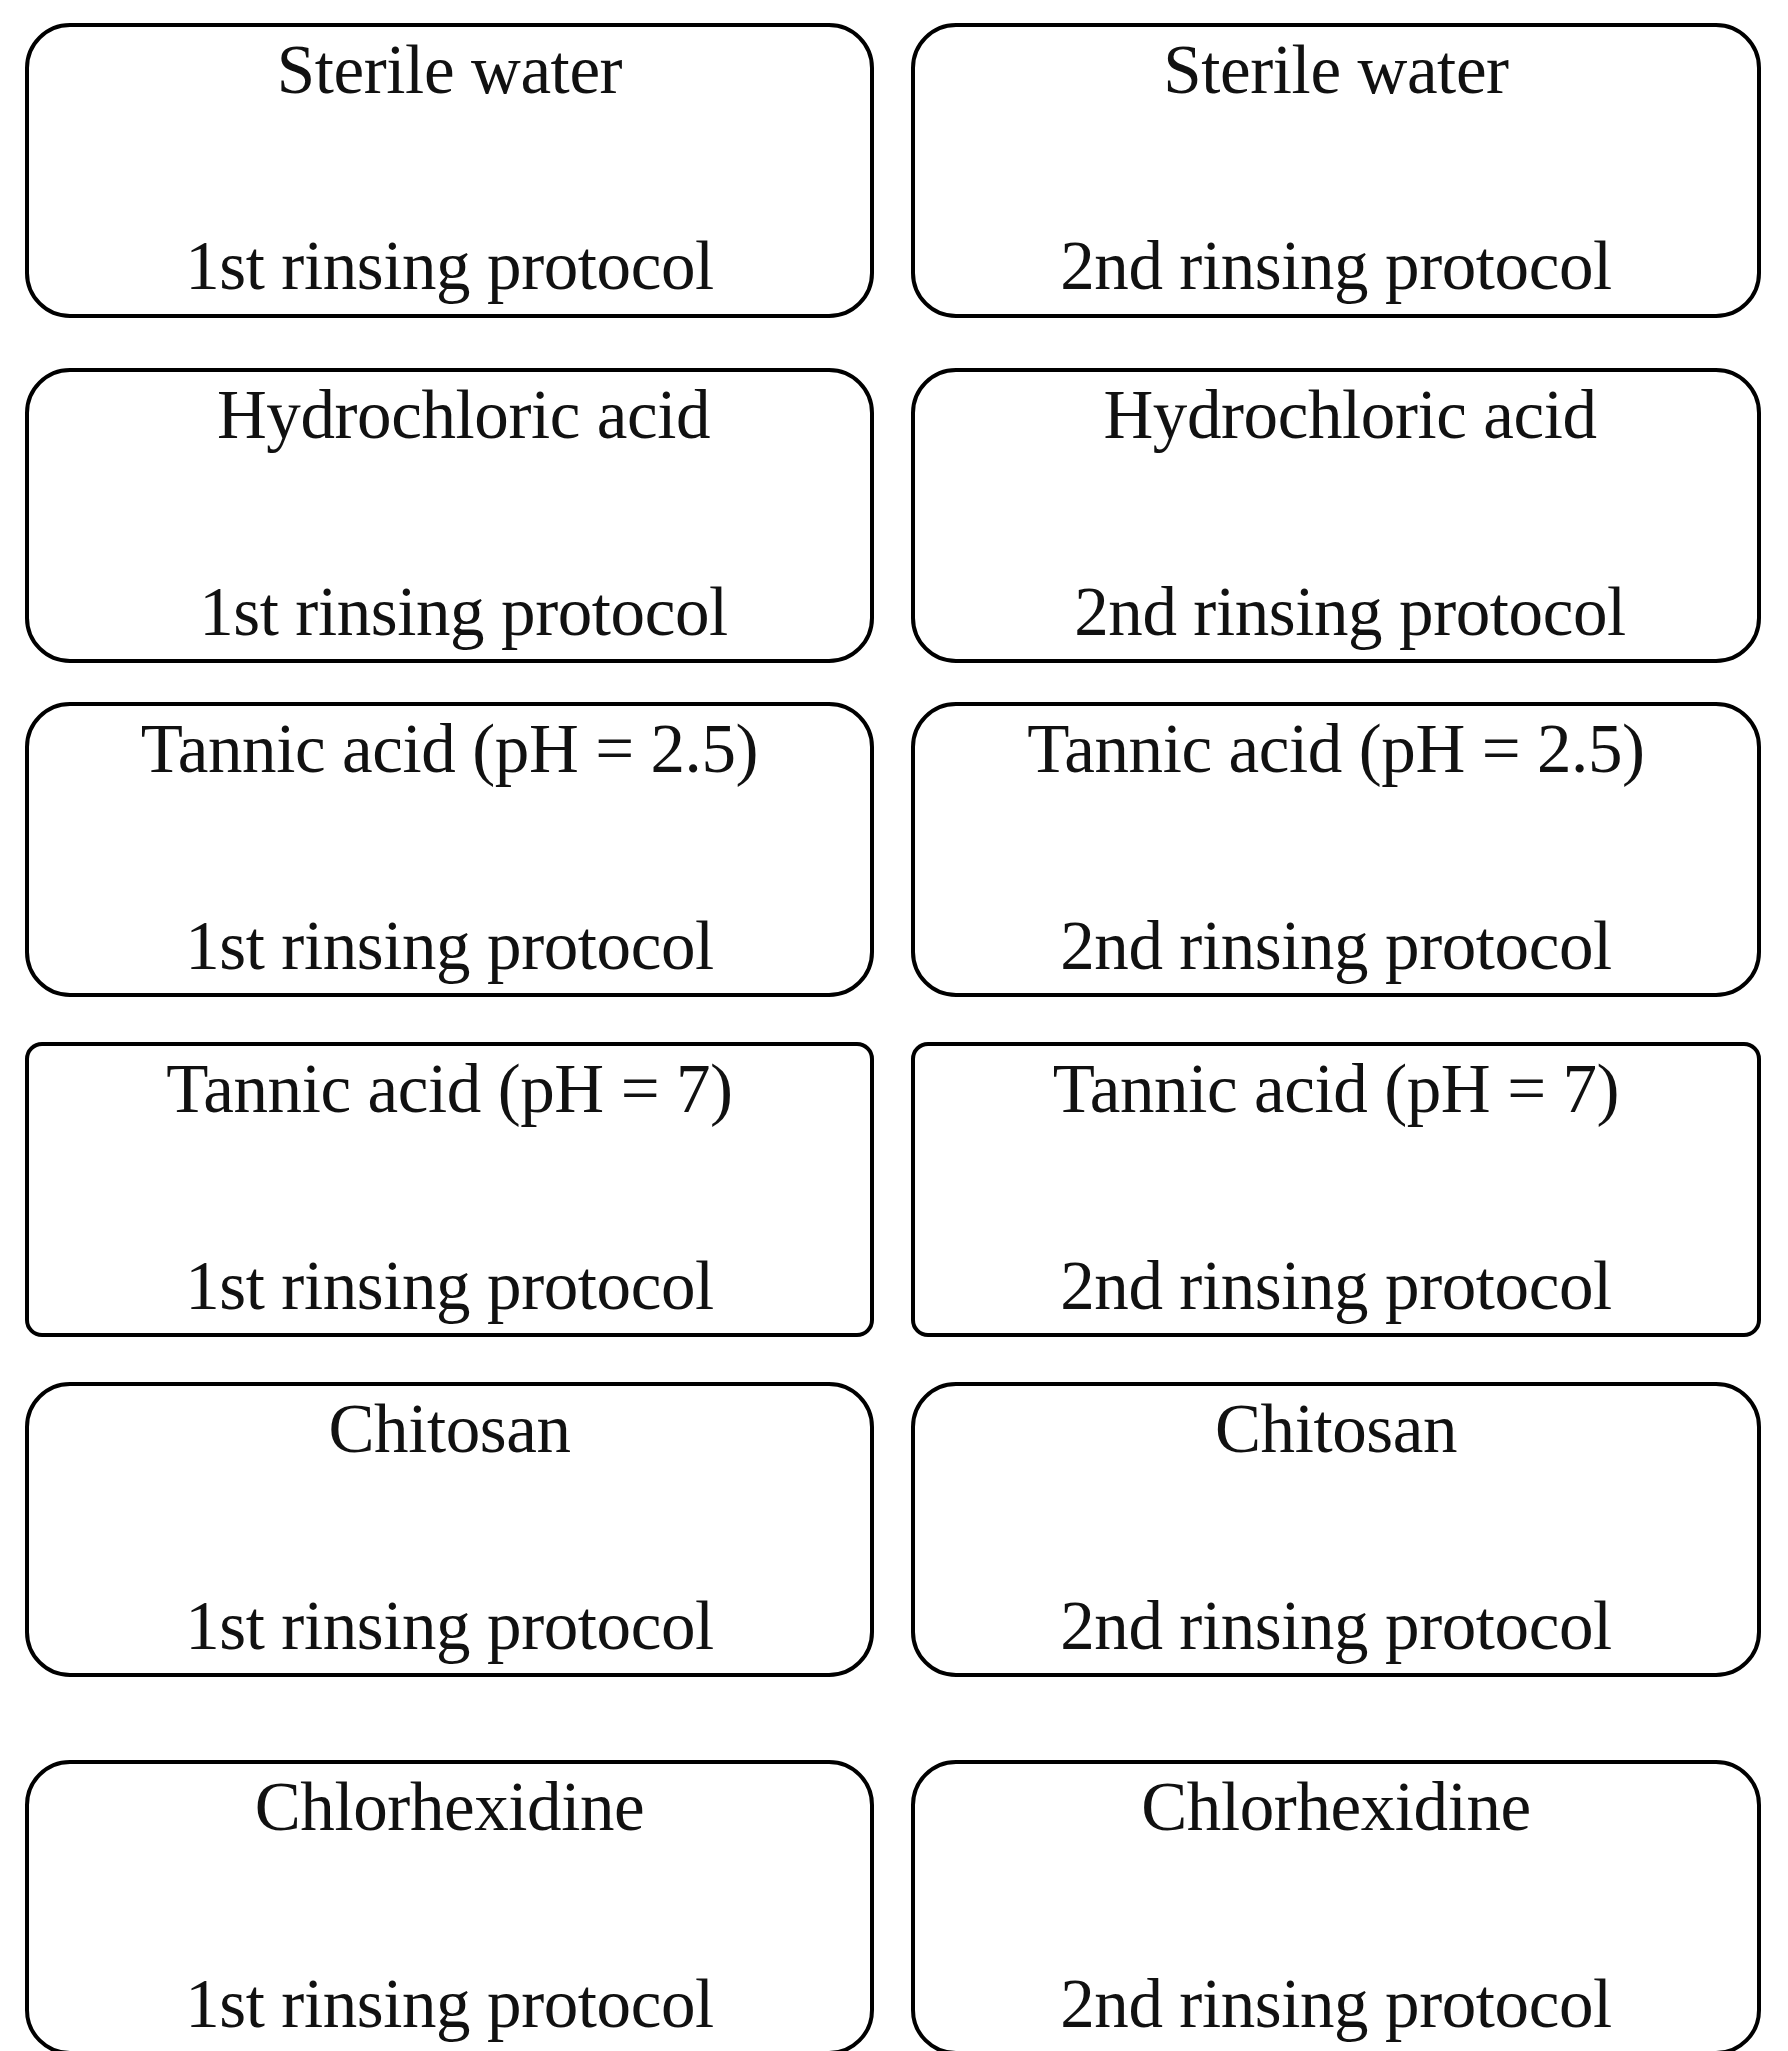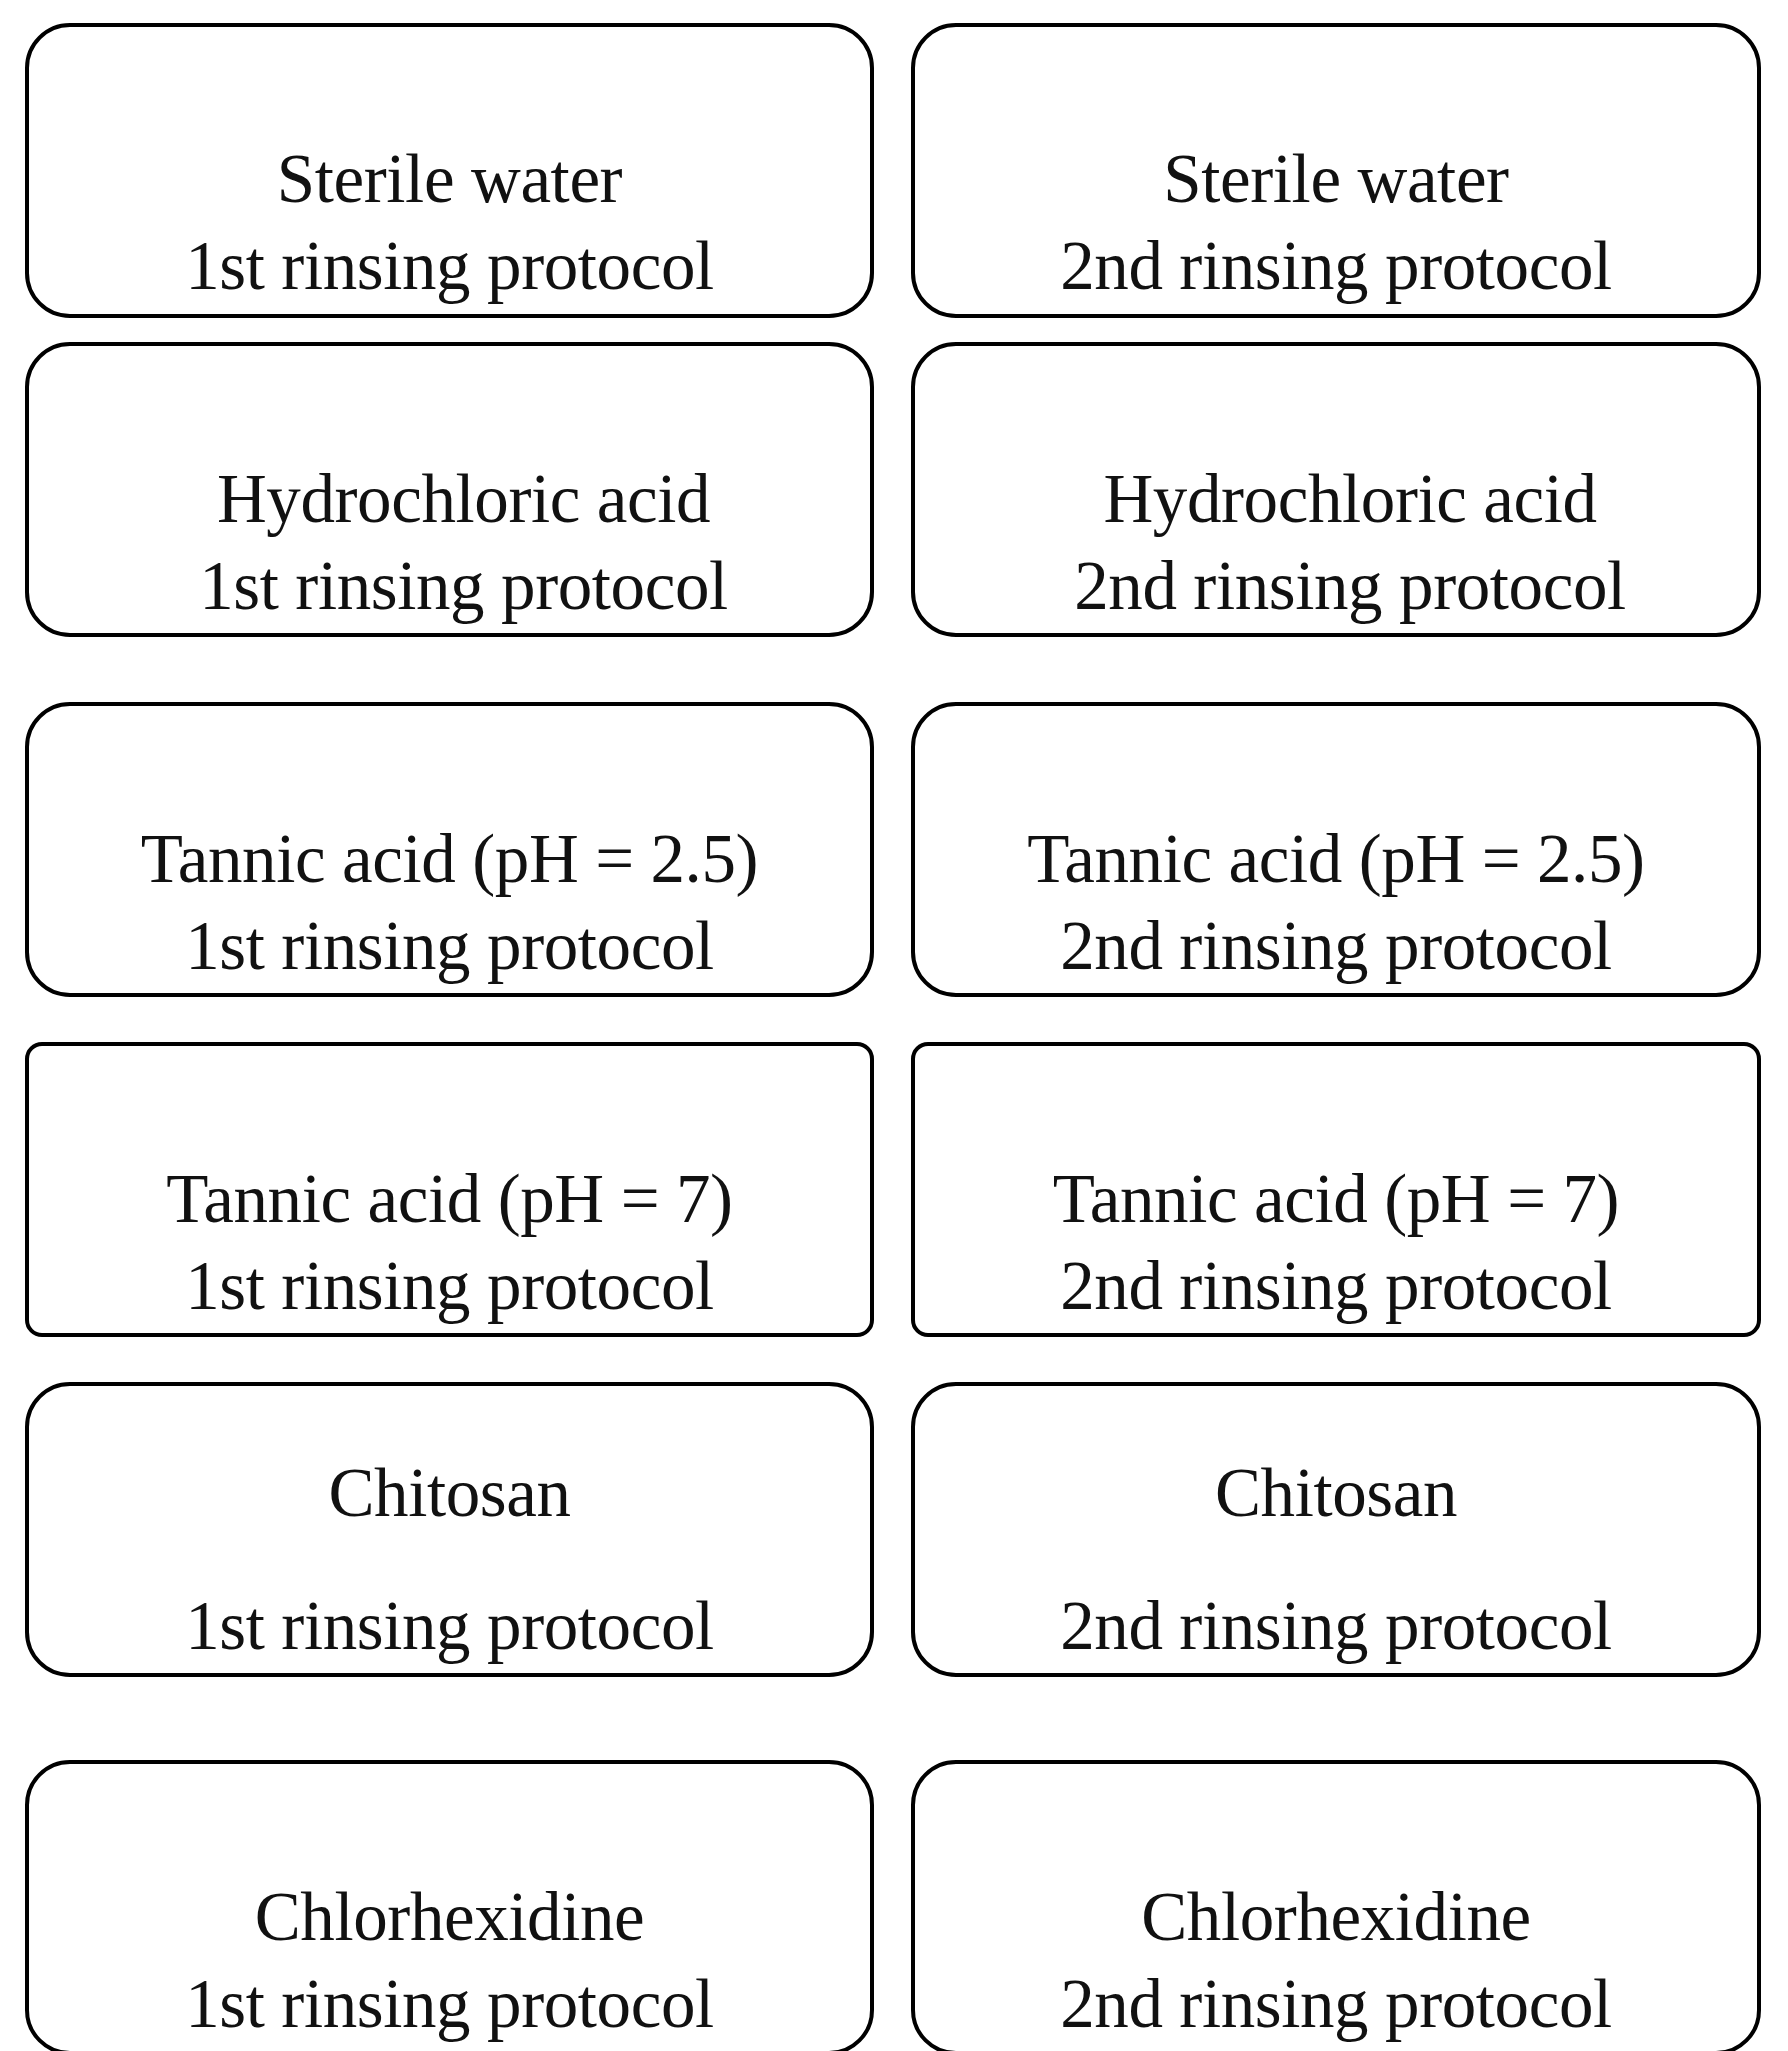--- a/index.html
+++ b/index.html
@@ -24,32 +24,32 @@
       position: absolute;
       width: 849px;
       height: 295px;
       box-sizing: border-box;
       border: 4.3px solid #000000;
       border-radius: 45px;
       background: #ffffff;
       display: flex;
       flex-direction: column;
       align-items: center;
-      justify-content: flex-end;
+      justify-content: space-between;
       font-family: "Liberation Serif", "DejaVu Serif", serif;
       color: #111111;
       font-size: 69px;
       line-height: 87px;
       text-align: center;
       padding-bottom: 3.5px;
     }
     .col-0 { left: 25px; }
     .col-1 { left: 911px; width: 850px; }
     .row-0 { top: 22.5px; }
-    .row-1 { top: 342px; padding-left: 28px; }
+    .row-1 { top: 368px; padding-left: 28px; }
     .row-2 { top: 702px; }
     .row-3 { top: 1042px; border-radius: 17px; }
     .row-4 { top: 1382px; gap: 46px; }
     .row-5 { top: 1760px; }
     .line {
       display: block;
       white-space: nowrap;
       letter-spacing: -0.4px;
     }
   </style>

